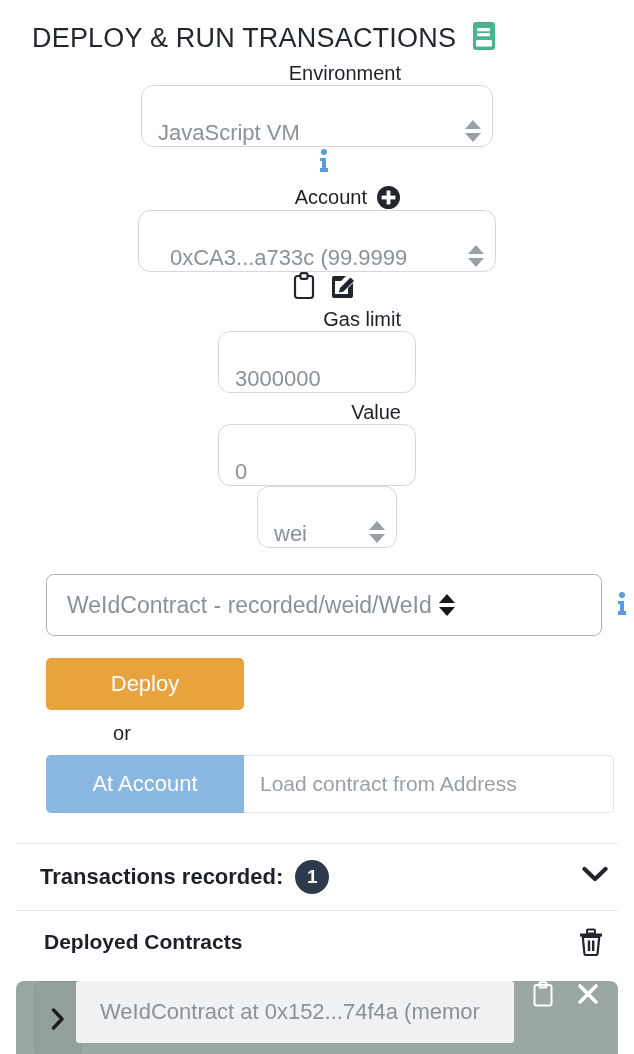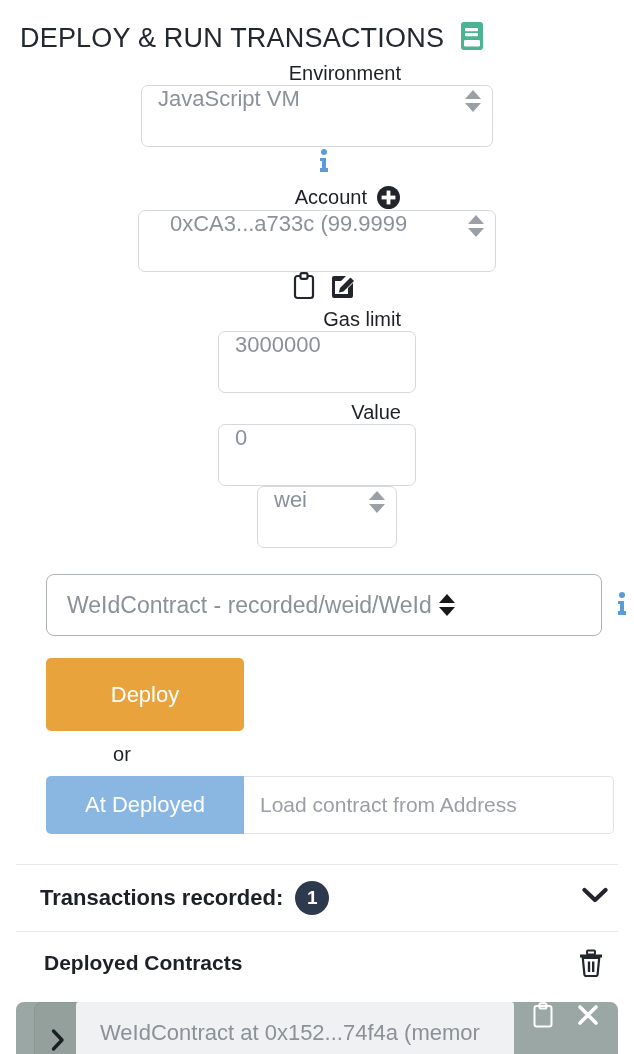--- a/index.html
+++ b/index.html
@@ -18,21 +18,21 @@
     width: 634px;
     height: 1054px;
     position: relative;
     background: #ffffff;
   }
 
   
   .header {
     display: flex;
     align-items: center;
-    padding: 14px 0 0 20px;
+    padding: 14px 0 0 32px;
     height: 62px;
   }
   .header-title {
     font-size: 27px;
     letter-spacing: 0.2px;
     color: #23272e;
     font-weight: 400;
     white-space: nowrap;
   }
   .journal-icon {
@@ -62,25 +62,25 @@
     white-space: nowrap;
     display: flex;
     align-items: center;
     justify-content: flex-end;
     gap: 9px;
   }
 
   .field {
     position: relative;
     border: 1px solid #d5d9dd;
-    border-radius: 7px;
+    border-radius: 12px;
     background: #ffffff;
     height: 62px;
     display: flex;
-    align-items: flex-start;
+    align-items: flex-end;
     padding: 0 10px 0 16px;
     font-size: 22px;
     color: #8a9199;
     overflow: hidden;
     white-space: nowrap;
   }
   .field .txt {
     overflow: hidden;
     text-overflow: clip;
     white-space: nowrap;
@@ -151,21 +151,21 @@
     font-size: 23px;
     color: #8a9199;
     overflow: hidden;
     white-space: nowrap;
   }
 
   
   .deploy-wrap { padding-left: 46px; margin-top: 22px; }
   .btn-deploy {
     width: 198px;
-    height: 73px;
+    height: 52px;
     background: #e8a33d;
     color: #ffffff;
     border: none;
     border-radius: 5px;
     font-size: 22px;
     font-family: "Liberation Sans", sans-serif;
     cursor: pointer;
     display: flex;
     align-items: center;
     justify-content: center;
@@ -412,21 +412,21 @@
         <rect x="2" y="11" width="6" height="3" fill="#5a9bd8"></rect>
       </svg>
     </span>
   </div>
 
   <div class="deploy-wrap">
     <button class="btn-deploy">Deploy</button>
   </div>
   <div class="or-text">or</div>
   <div class="at-address-row">
-    <button class="btn-at-address">At Deployed</button>
+    <button class="btn-at-address">At Account</button>
     <input class="at-address-input" type="text" placeholder="Load contract from Address" style="">
   </div>
 
   <div class="hr"></div>
 
   <div class="tx-row">
     <span class="tx-title">Transactions recorded:</span>
     <span class="badge">1</span>
     <span class="spacer"></span>
     <span>

